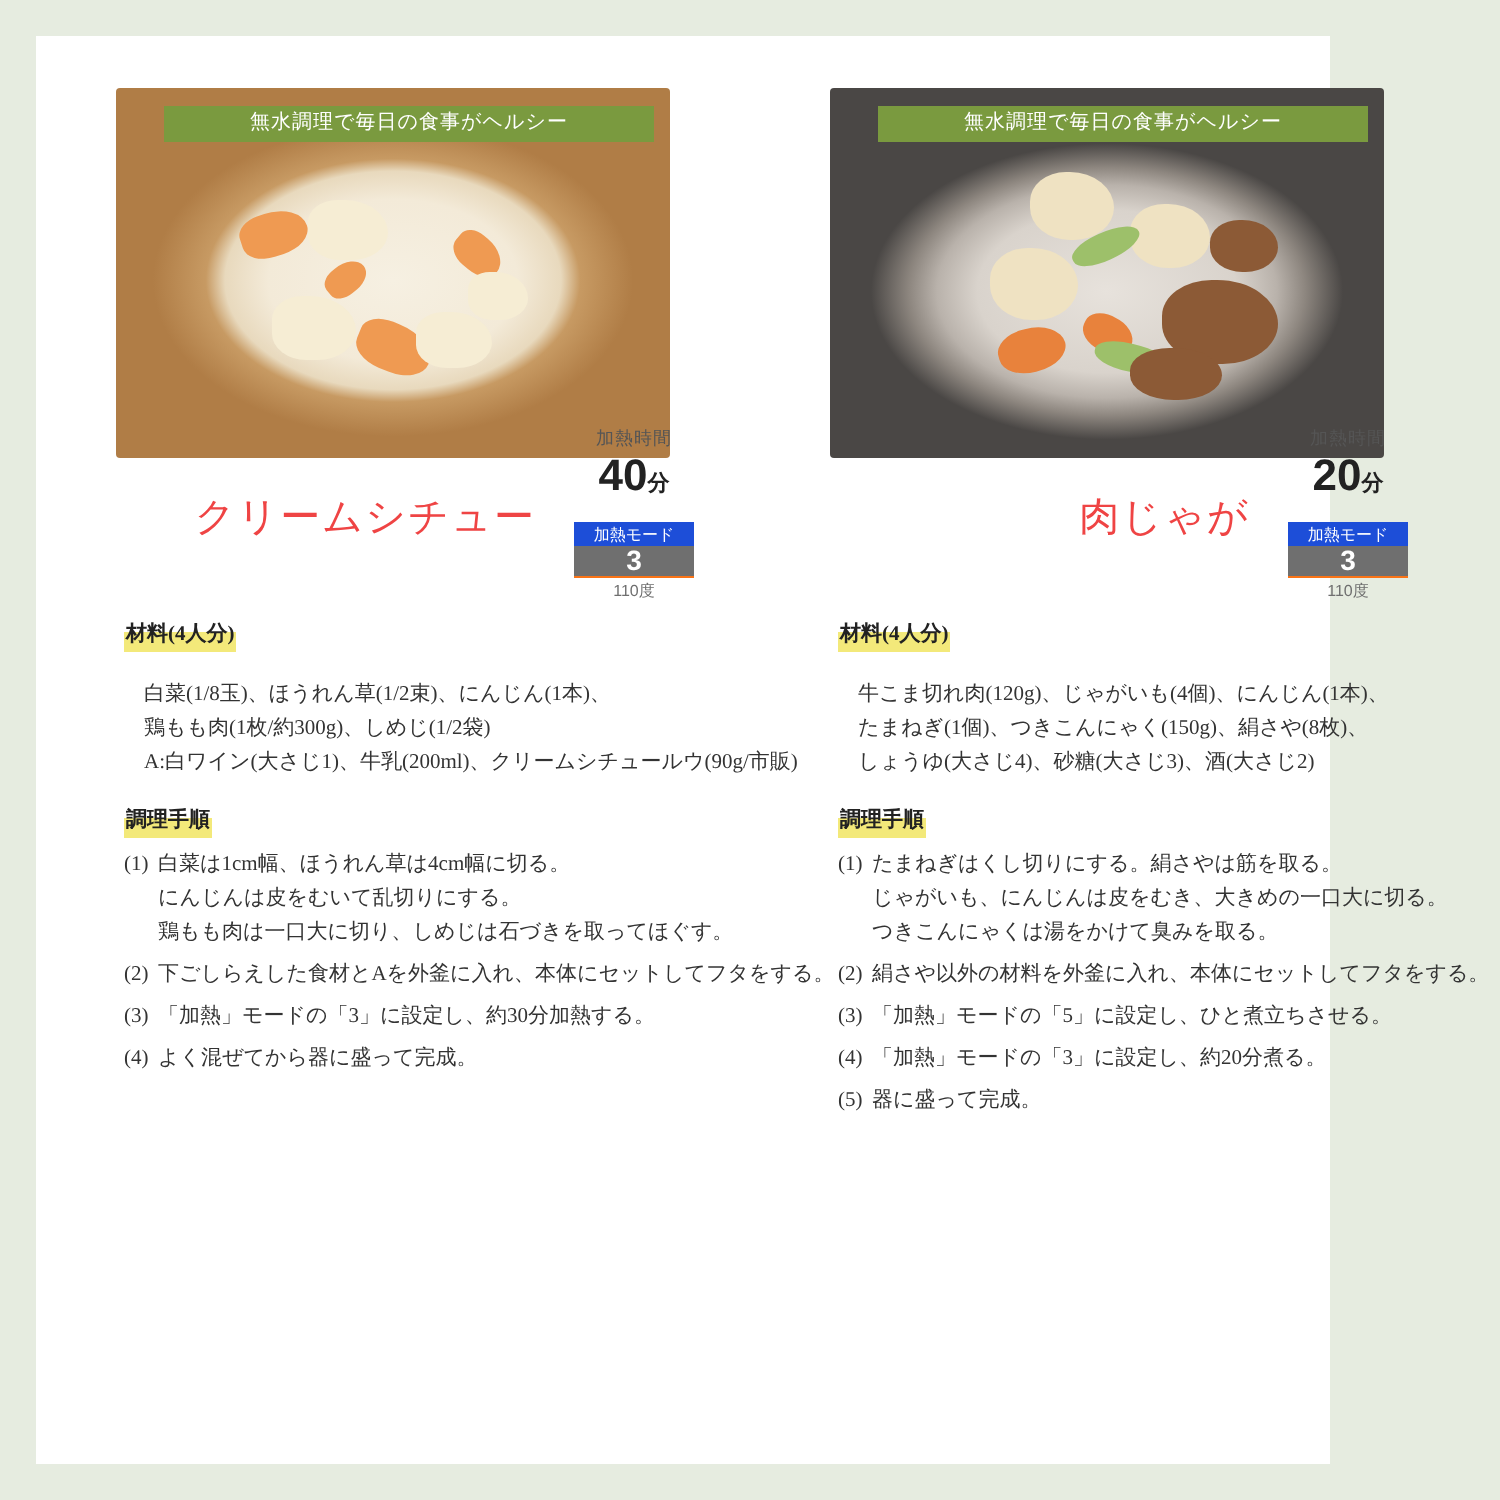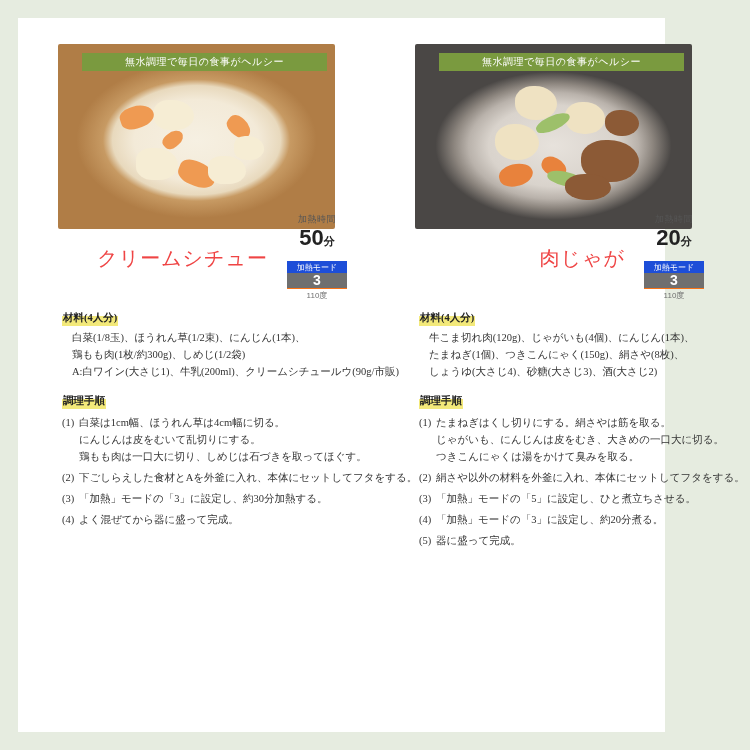--- a/index.html
+++ b/index.html
@@ -128,21 +128,21 @@
   .sec-head{
     display:inline-block;
     font-weight:bold;
     font-size:10.5px;
     color:#222;
     background:linear-gradient(to top,#f3e97a 58%,rgba(255,255,255,0) 58%);
     padding:0 1px;
     margin-bottom:3px;
   }
   .ing-list{
-    margin:0 0 12px 10px;
+    margin:10px 0 12px 10px;
   }
   .ing-list div{white-space:nowrap;}
   .steps{margin:2px 0 0 0;}
   .step{
     display:flex;
     margin-bottom:4px;
   }
   .step-no{width:17px;flex:0 0 17px;}
   .step-text div{white-space:nowrap;}
 </style>
@@ -167,21 +167,21 @@
             <i class="carrot" style="left:104px;top:88px;width:22px;height:15px;transform:rotate(-40deg);"></i>
           </div>
         </div>
         <div class="banner">無水調理で毎日の食事がヘルシー</div>
       </div>
 
       <div class="title-row">
         <div class="dish-title">クリームシチュー</div>
         <div class="time-box">
           <div class="time-label">加熱時間</div>
-          <div class="time-value"><span>50</span><span class="unit">分</span></div>
+          <div class="time-value"><span>40</span><span class="unit">分</span></div>
           <div class="mode-box">加熱モード</div>
           <div class="mode-num">3</div>
           <div class="mode-temp">110度</div>
         </div>
       </div>
 
       <div class="body">
         <div class="sec-head">材料(4人分)</div>
         <div class="ing-list">
           <div>白菜(1/8玉)、ほうれん草(1/2束)、にんじん(1本)、</div>

